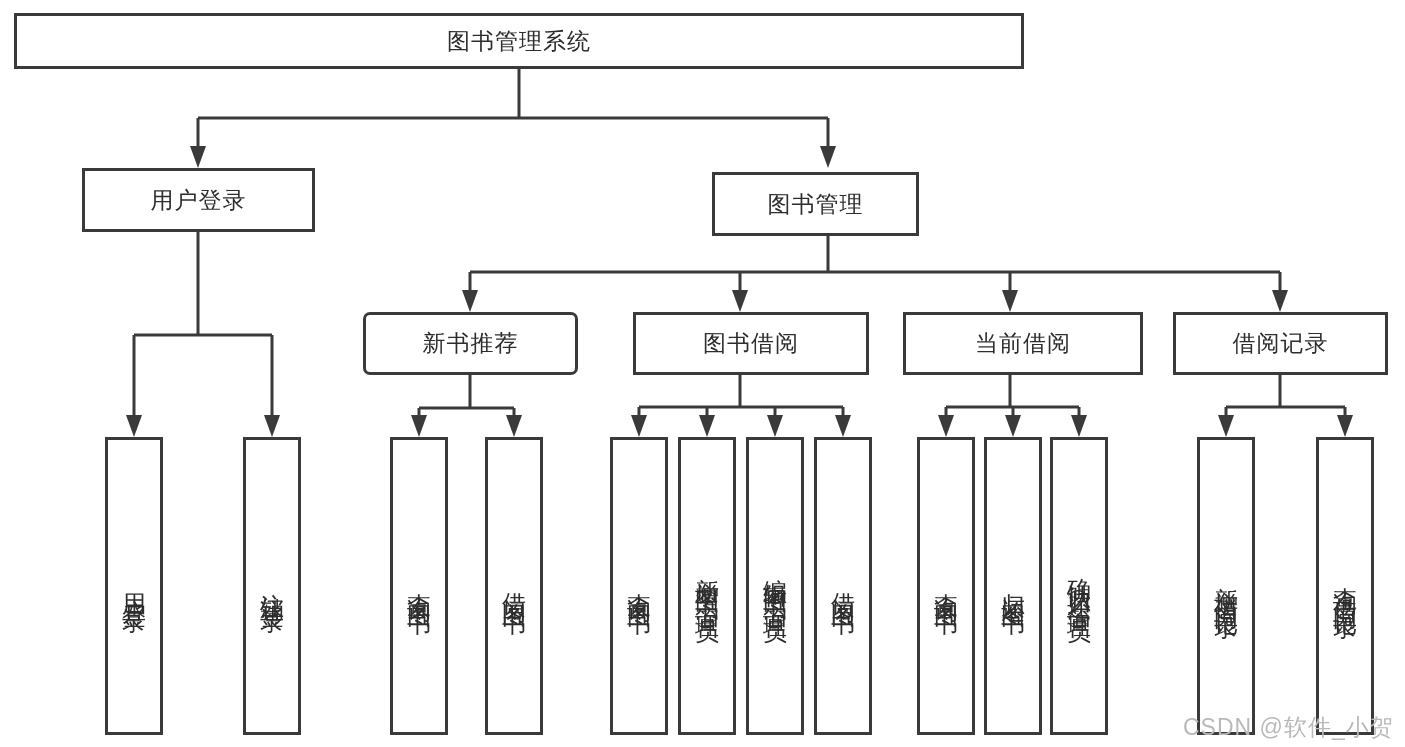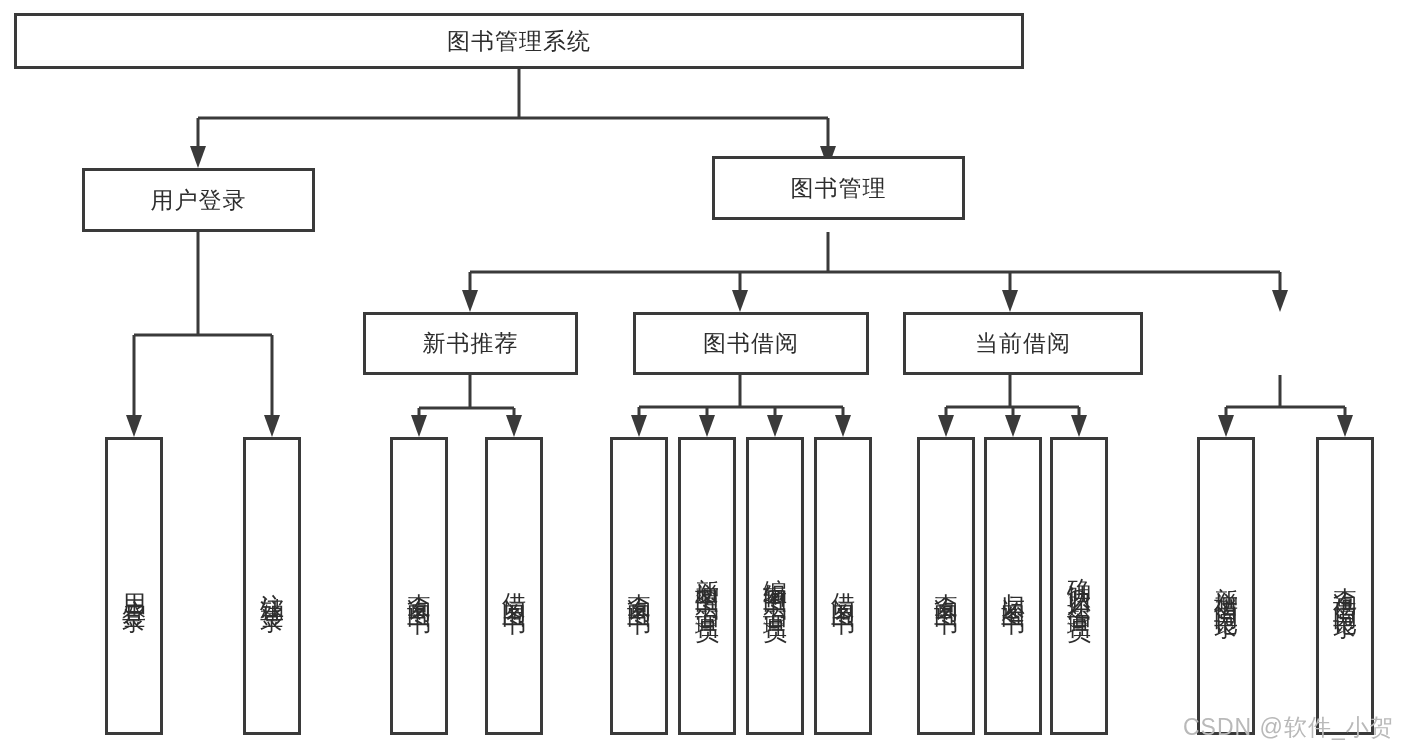--- a/index.html
+++ b/index.html
@@ -93,25 +93,26 @@
       <polygon points="1005,415 1021,415 1013,437"></polygon>
       <polygon points="1071,415 1087,415 1079,437"></polygon>
       <polygon points="1218,415 1234,415 1226,437"></polygon>
       <polygon points="1337,415 1353,415 1345,437"></polygon>
     </g>
   </svg>
 
   <div class="node" style="left:14px; top:13px; width:1010px; height:56px;">图书管理系统</div>
 
   <div class="node" style="left:82px; top:168px; width:233px; height:64px;">用户登录</div>
-  <div class="node" style="left:712px; top:156px; width:253px; height:64px;">图书管理</div>
+  <div class="node" style="left:712px; top:172px; width:207px; height:64px;">图书管理</div>
 
-  <div class="node" style="left:363px; top:312px; width:215px; height:63px;">新书推荐</div>
+  <div class="node" style="left:363px; top:312px; width:215px; height:63px;border-radius:7px;">新书推荐</div>
   <div class="node" style="left:633px; top:312px; width:236px; height:63px;">图书借阅</div>
   <div class="node" style="left:903px; top:312px; width:240px; height:63px;">当前借阅</div>
+  <div class="node" style="left:1173px; top:312px; width:215px; height:63px;">借阅记录</div>
 
   <div class="node vnode" style="left:105px;">用户登录</div>
   <div class="node vnode" style="left:243px;">注销登录</div>
 
   <div class="node vnode" style="left:390px;">查询图书</div>
   <div class="node vnode" style="left:485px;">借阅图书</div>
 
   <div class="node vnode" style="left:610px;">查询图书</div>
   <div class="node vnode" style="left:678px;">新增图书（管理员）</div>
   <div class="node vnode" style="left:746px;">编辑图书（管理员）</div>

